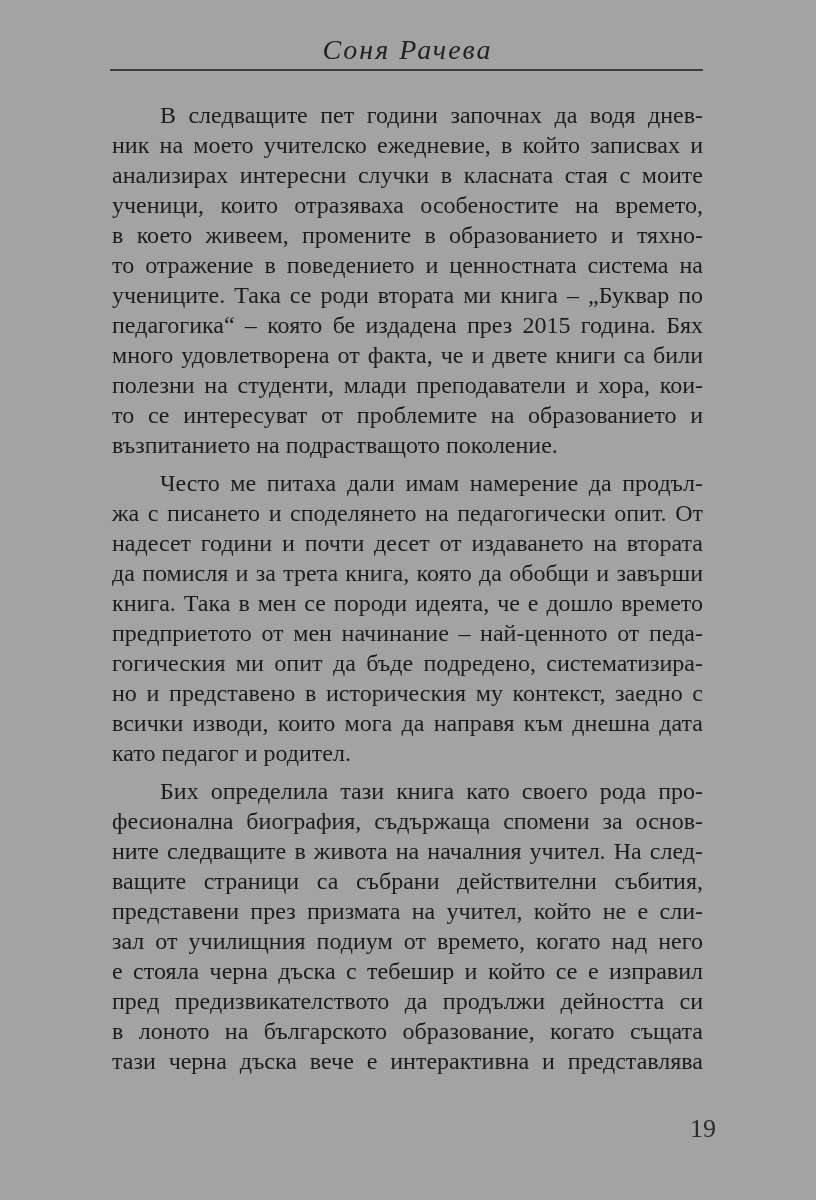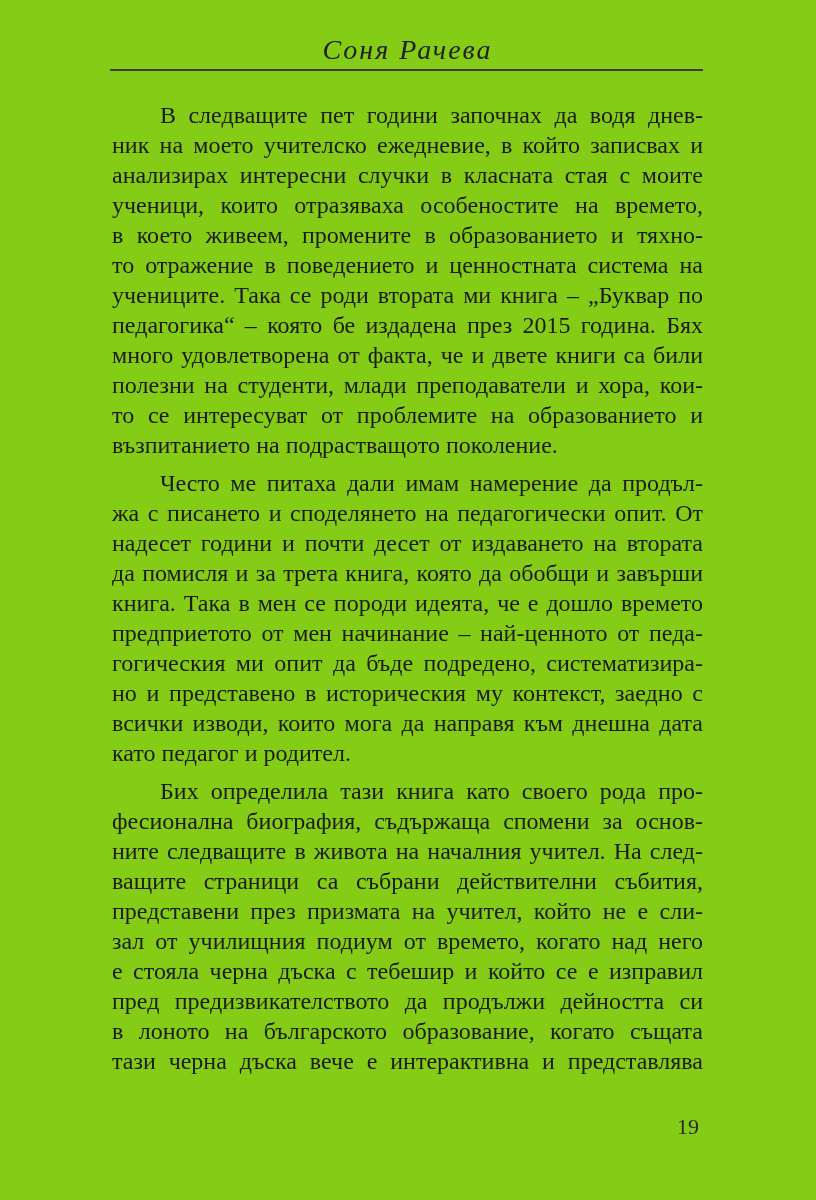--- a/index.html
+++ b/index.html
@@ -4,21 +4,21 @@
 <style>
   html, body {
     margin: 0;
     padding: 0;
     background: #ffffff;
   }
   .page {
     position: relative;
     width: 816px;
     height: 1200px;
-    background: #84cc16;
+    background: #a3a3a3;
     color: #1c1c1c;
     font-family: "Liberation Serif", "DejaVu Serif", serif;
     overflow: hidden;
   }
   .running-header {
     position: absolute;
     top: 34px;
     left: 112px;
     width: 591px;
     text-align: center;
@@ -57,24 +57,24 @@
     text-indent: 48px;
     margin-top: 8px;
   }
   .line.last {
     text-align: right;
     text-align-last: left;
   }
   .page-number {
     position: absolute;
     top: 1114px;
-    left: 108px;
+    left: 125px;
     width: 591px;
     text-align: right;
-    font-size: 22px;
+    font-size: 26px;
     color: #2a2a2a;
   }
 </style>
 </head>
 <body>
 
 <div class="page">
 
   <div class="running-header">Соня Рачева</div>
 

